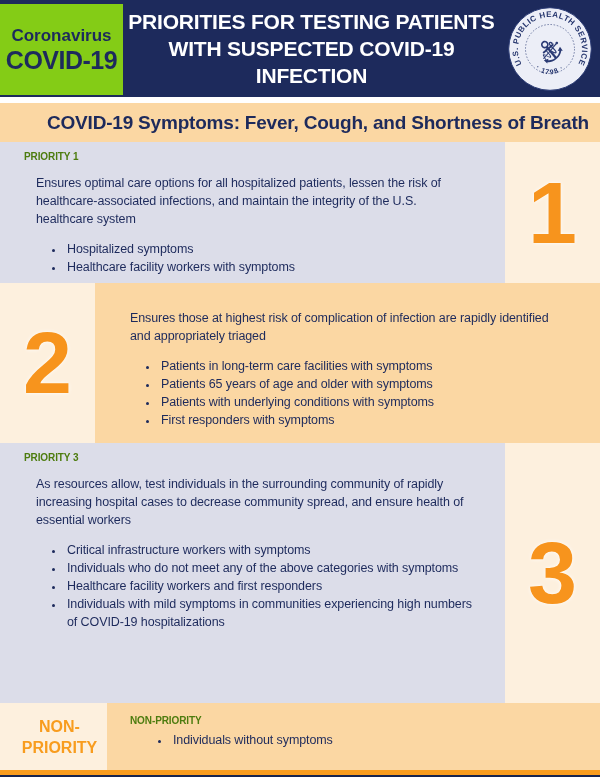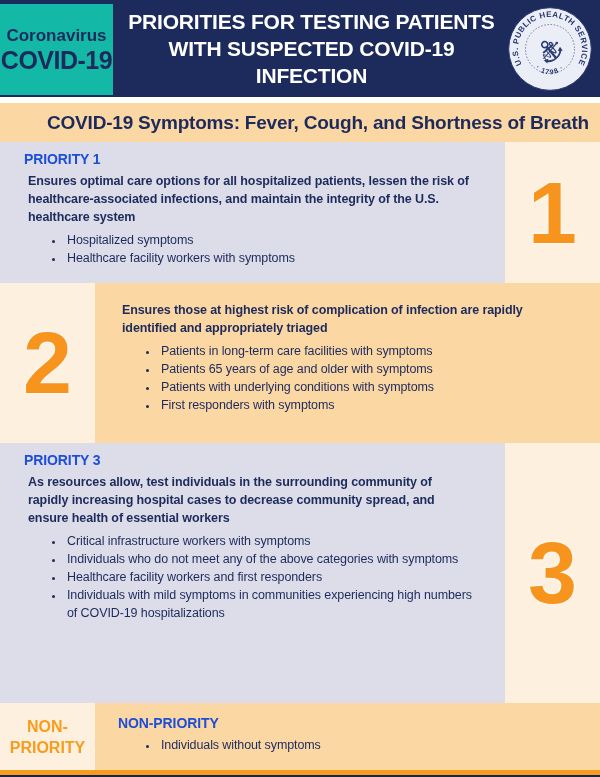--- a/index.html
+++ b/index.html
@@ -6,22 +6,22 @@
   body{
     width:600px;
     font-family:"Liberation Sans","DejaVu Sans",sans-serif;
     background:#ffffff;
   }
   .poster{width:600px;height:777px;overflow:hidden;background:#ffffff;position:relative;}
 
   
   .header{position:relative;height:97px;background:#1d2a5c;}
   .badge{
-    position:absolute;left:0;top:4px;width:113px;height:91px;
-    background:#14b8a6;display:flex;flex-direction:column;align-items:center;justify-content:center;
+    position:absolute;left:0;top:4px;width:123px;height:91px;
+    background:#84cc16;display:flex;flex-direction:column;align-items:center;justify-content:center;
   }
   .badge-line1{color:#1d2a5c;font-weight:bold;font-size:17px;line-height:20px;}
   .badge-line2{color:#1d2a5c;font-weight:bold;font-size:25px;line-height:28px;letter-spacing:-0.5px;}
   .title{
     position:absolute;left:123px;right:100px;top:0;bottom:0;
     display:flex;flex-direction:column;align-items:center;justify-content:center;
     color:#ffffff;font-weight:bold;font-size:21px;line-height:27px;text-align:center;
     letter-spacing:-0.2px;
   }
   .seal{position:absolute;right:8px;top:7px;width:84px;height:84px;}
@@ -47,30 +47,30 @@
   .numcol{
     flex:1;background:#fdf0de;display:flex;align-items:center;justify-content:center;overflow:hidden;
   }
   .numcol-left{flex:0 0 95px;}
   .bignum{
     color:#f7941d;font-size:88px;font-weight:bold;line-height:1;
     text-shadow:0 0 1px #ffffff,0 0 4px rgba(255,255,255,0.85);
   }
   .side-label{
     flex:0 0 95px;background:#fdf0de;display:flex;flex-direction:column;
-    align-items:center;justify-content:center;overflow:hidden;
+    align-items:center;justify-content:center;overflow:hidden;padding-left:12px;
   }
   .side-label div{color:#f89c1e;font-weight:bold;font-size:16px;line-height:21px;}
 
   h2{
-    margin:0 0 5px 0;color:#1d4ed8;font-size:14px;font-weight:bold;letter-spacing:-0.1px;
+    margin:0 0 5px 0;color:#4d7c0f;font-size:10px;font-weight:bold;letter-spacing:-0.1px;
   }
   .row-np h2{margin-bottom:4px;}
   p.desc{
-    margin:4px;color:#1d2a5c;font-size:12.5px;font-weight:bold;line-height:18px;letter-spacing:-0.1px;
+    margin:12px;color:#1d2a5c;font-size:12.5px;font-weight:normal;line-height:18px;letter-spacing:-0.1px;
   }
   ul{margin:5px 0 0 0;padding:0 0 0 41px;}
   li{
     color:#1d2a5c;font-size:12.5px;line-height:18px;padding-left:2px;letter-spacing:-0.1px;
   }
   li::marker{color:#1d2a5c;font-size:11px;}
 
   
   .orange-strip{height:5px;background:#f89c1e;}
   .footer{

